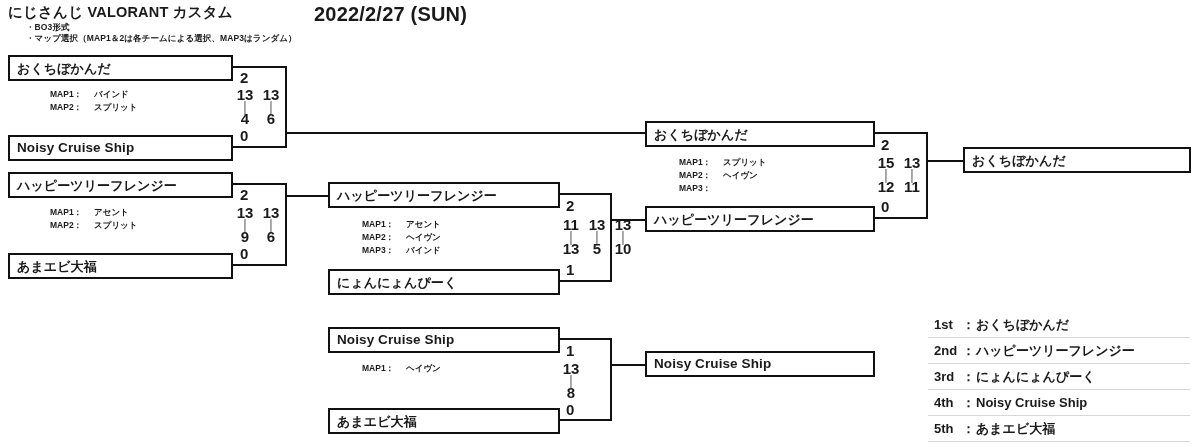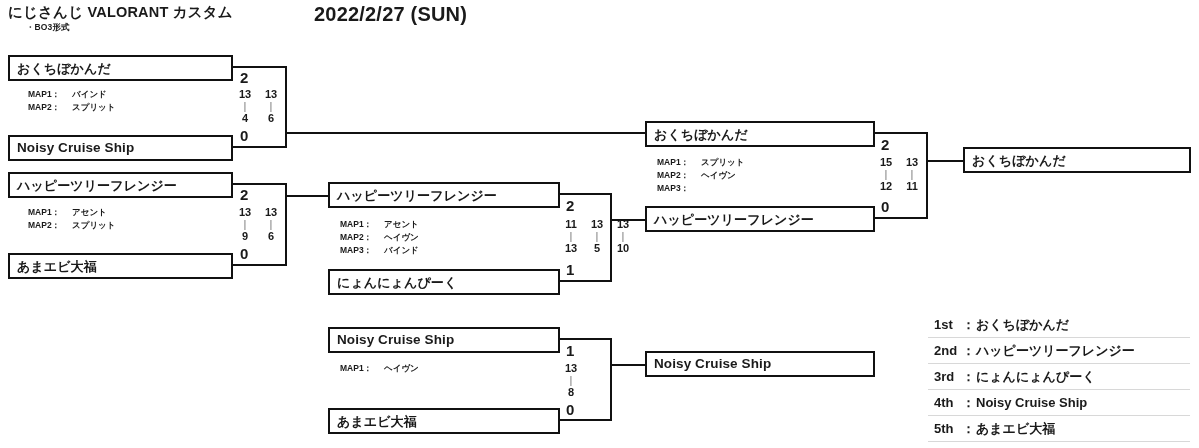--- a/index.html
+++ b/index.html
@@ -88,30 +88,30 @@
     line-height: 1;
     white-space: nowrap;
   }
   .map-list {
     position: absolute;
     font-size: 8.5px;
     font-weight: bold;
     line-height: 13px;
     white-space: nowrap;
   }
-  .map-row { display: block; }
+  .map-row { display: block; margin-left: 22px; }
   .map-row .map-label {
     display: inline-block;
     width: 44px;
   }
   .map-row .map-name { display: inline-block; }
 
   .round-cols {
     position: absolute;
-    font-size: 11px;
+    font-size: 15px;
     font-weight: bold;
     line-height: 13px;
     white-space: nowrap;
     text-align: center;
   }
   .round-cols .rc {
     display: inline-block;
     width: 26px;
     text-align: center;
     vertical-align: top;
@@ -155,20 +155,21 @@
   }
 </style>
 </head>
 <body>
 
 <div id="stage">
 
   <div class="title">にじさんじ VALORANT カスタム</div>
   <div class="date">2022/2/27 (SUN)</div>
   <div class="note n1">・BO3形式</div>
+  <div class="note n2">・マップ選択（MAP1＆2は各チームによる選択、MAP3はランダム）</div>
 
   <div class="team-box jp" style="left:8px; top:55px; width:225px;">
     <span class="team-name">おくちぼかんだ</span>
   </div>
   <div class="team-box" style="left:8px; top:135px; width:225px;">
     <span class="team-name">Noisy Cruise Ship</span>
   </div>
 
   <div class="ln h" style="left:233px; top:66px; width:54px;"></div>
   <div class="ln h" style="left:233px; top:146px; width:54px;"></div>

